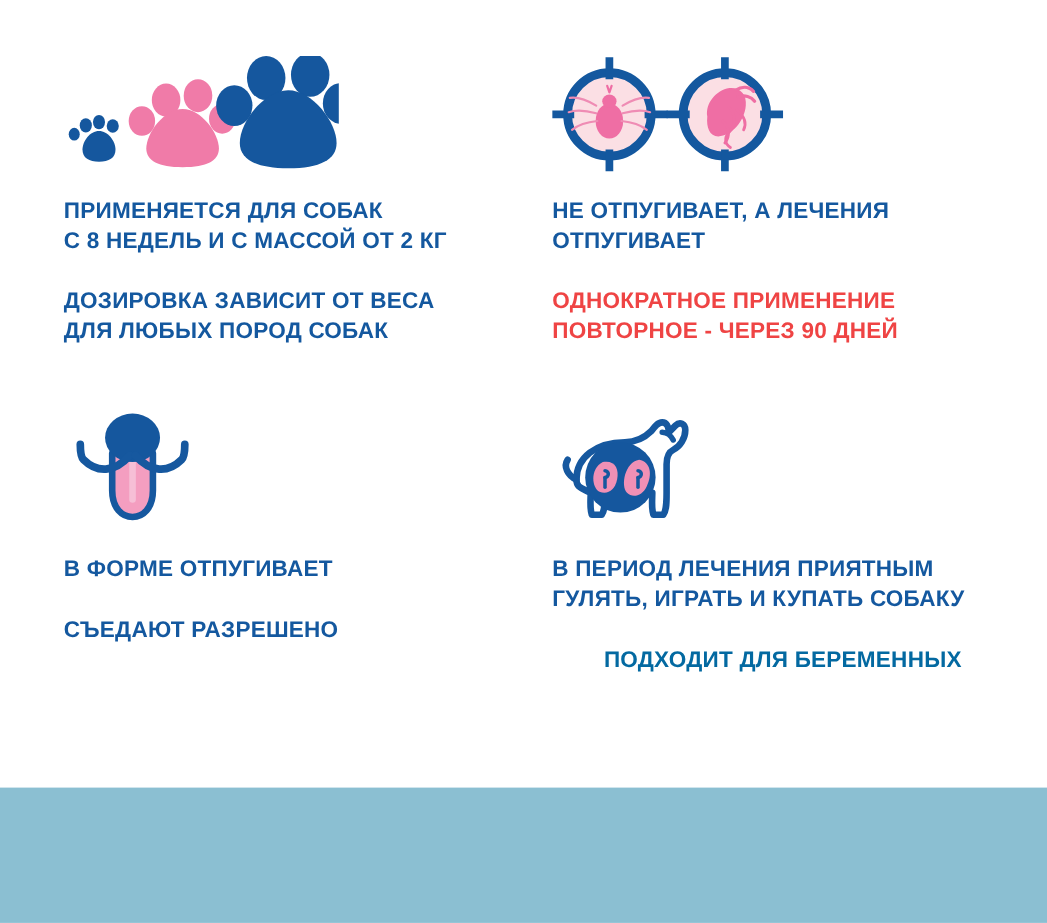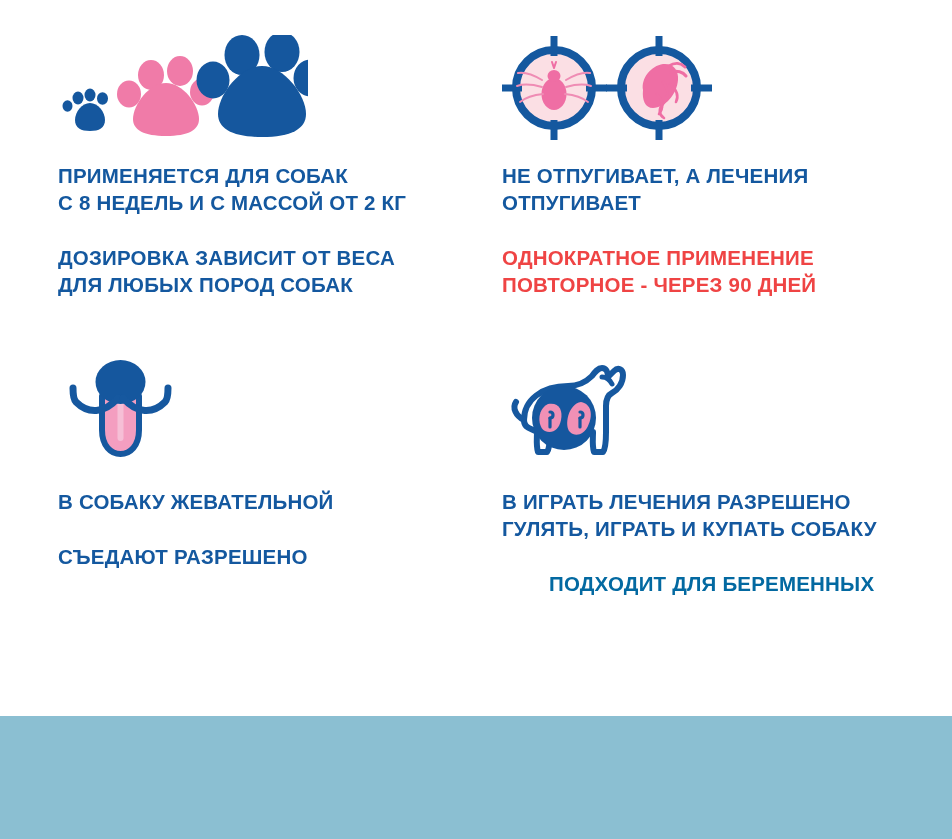--- a/index.html
+++ b/index.html
@@ -20,21 +20,21 @@
     position: relative;
     width: 952px;
     height: 839px;
     background: #ffffff;
   }
 
   
   .features {
     position: absolute;
     left: 0;
-    top: 0;
+    top: 16px;
     width: 952px;
     height: 716px;
     display: grid;
     grid-template-columns: 476px 476px;
     grid-template-rows: 330px 300px;
     box-sizing: border-box;
   }
 
   .feature {
     position: relative;
@@ -205,21 +205,21 @@
             <ellipse cx="62.5" cy="24" rx="25" ry="22" fill="#15579e"></ellipse>
 
             <path d="M60 40 C46 56 30 56 18 44 C16 42 15 36 15 30" stroke="#16589f" stroke-width="7" fill="none" stroke-linecap="round"></path>
             <path d="M65 40 C79 56 95 56 107 44 C109 42 110 36 110 30" stroke="#16589f" stroke-width="7" fill="none" stroke-linecap="round"></path>
           </svg>
         </span>
       </div>
 
       <div class="texts row2">
         <div class="text-block" style="color: rgb(20, 88, 159);">
-          <span class="text-line">В СОБАКУ ЖЕВАТЕЛЬНОЙ</span>
+          <span class="text-line">В ФОРМЕ ОТПУГИВАЕТ</span>
         </div>
         <div class="text-block" style="color: rgb(20, 88, 159);">
           <span class="text-line">СЪЕДАЮТ РАЗРЕШЕНО</span>
         </div>
       </div>
     </div>
 
     <div class="feature">
       <div class="icon-area row2">
         <span>
@@ -249,21 +249,21 @@
               <path d="M78 60 L78 69"></path>
             </g>
 
             <path d="M22 62 C14 58 10 50 14 44" stroke="#16589f" stroke-width="6" fill="none" stroke-linecap="round"></path>
           </svg>
         </span>
       </div>
 
       <div class="texts row2">
         <div class="text-block" style="color: rgb(20, 88, 159);">
-          <span class="text-line">В ИГРАТЬ ЛЕЧЕНИЯ РАЗРЕШЕНО</span>
+          <span class="text-line">В ПЕРИОД ЛЕЧЕНИЯ ПРИЯТНЫМ</span>
           <span class="text-line">ГУЛЯТЬ, ИГРАТЬ И КУПАТЬ СОБАКУ</span>
         </div>
         <div class="text-block" style="color: #0369a1; margin-left: 47px;">
           <span class="text-line">ПОДХОДИТ ДЛЯ БЕРЕМЕННЫХ</span>
         </div>
       </div>
     </div>
 
   </div>
 

